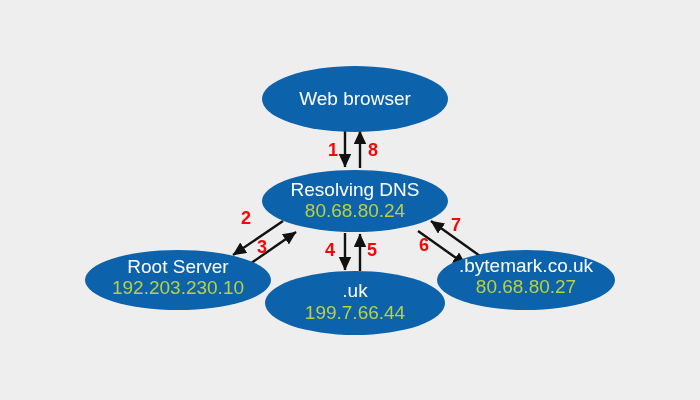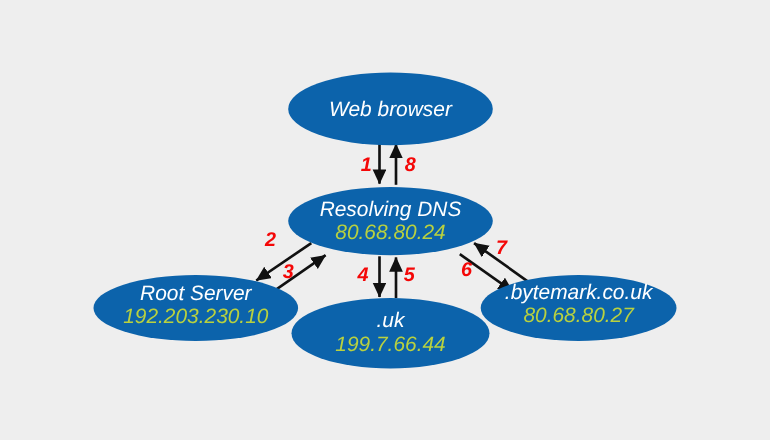--- a/index.html
+++ b/index.html
@@ -12,21 +12,20 @@
     height: 400px;
     background: #eeeeee;
     font-family: "Liberation Sans", sans-serif;
     overflow: hidden;
   }
   #diagram-root {
     position: relative;
     width: 612px;
     height: 400px;
     background: #eeeeee;
-    font-style: italic;
   }
   svg.diagram-canvas {
     display: block;
     width: 700px;
     height: 400px;
   }
   .node-ellipse {
     fill: #0c63ab;
   }
   .node-title {

